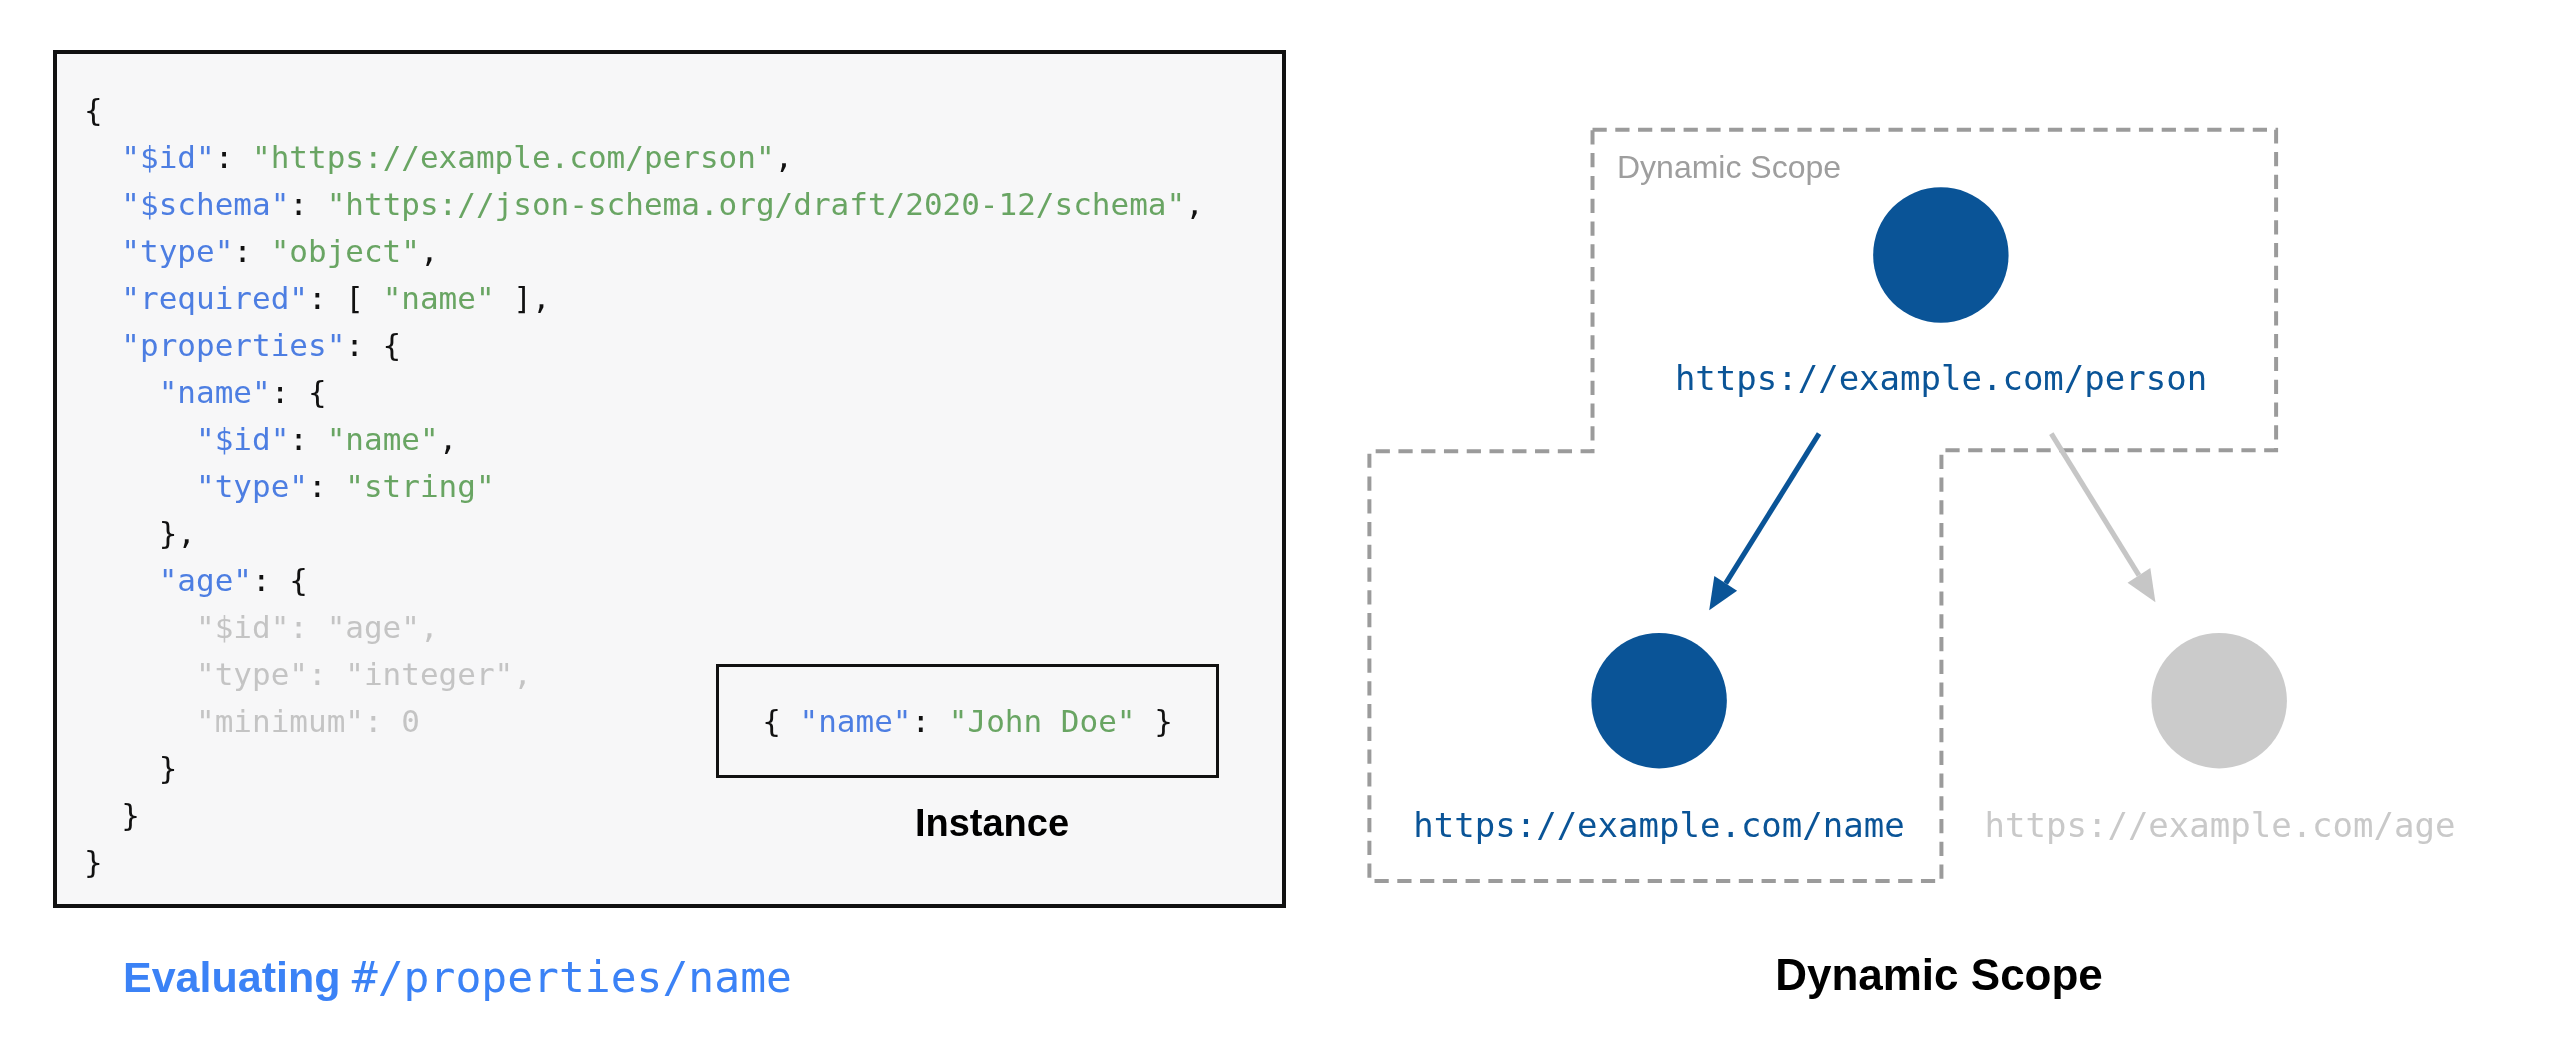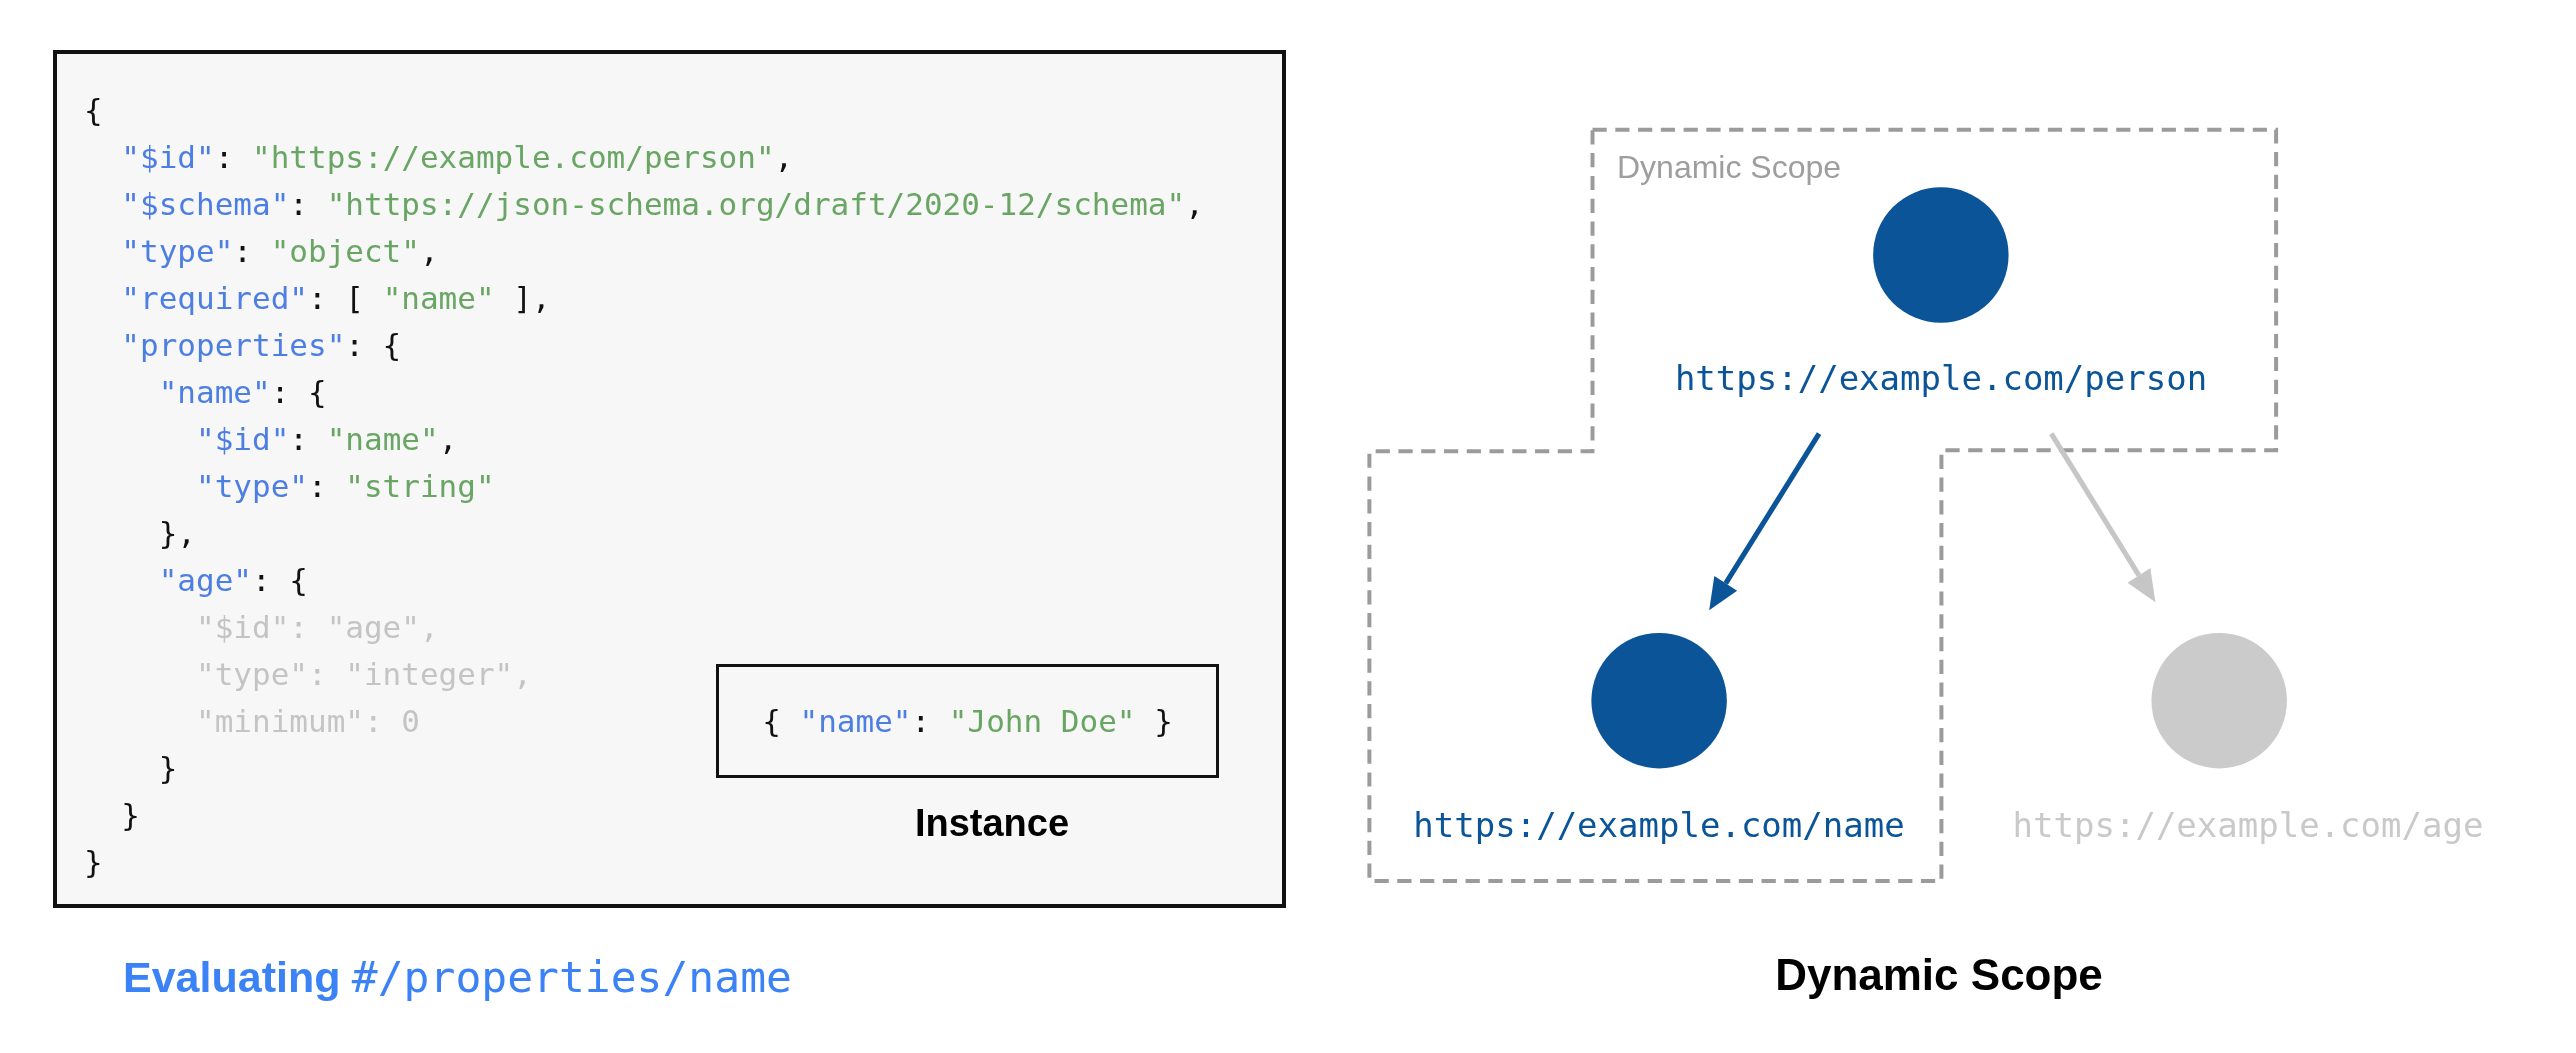--- a/index.html
+++ b/index.html
@@ -40,21 +40,21 @@
   .node-gray{fill:var(--node-gray);}
   .arrow-blue{stroke:var(--node-blue);stroke-width:9;}
   .head-blue{fill:var(--node-blue);stroke:none;}
   .arrow-gray{stroke:var(--arrow-gray);stroke-width:9;}
   .head-gray{fill:var(--arrow-gray);stroke:none;}
   .scope-label{position:absolute;left:1617px;top:149px;font-size:32px;color:var(--scope-label-gray);white-space:nowrap;}
   .url{position:absolute;transform:translateX(-50%);font-family:"DejaVu Sans Mono",monospace;
        font-size:34px;white-space:nowrap;}
   .url-person{left:1941px;top:358px;color:var(--node-blue);}
   .url-name{left:1659px;top:805px;color:var(--node-blue);}
-  .url-age{left:2220px;top:805px;color:var(--label-gray);margin-left:28px;}
+  .url-age{left:2220px;top:805px;color:var(--label-gray);}
 </style>
 </head>
 <body>
 
 <div id="page">
 
   <div class="schema-panel"></div>
   <div class="schema-code"><div class="code-line"><span class="tok-p">{</span></div><div class="code-line"><span class="tok-p">  </span><span class="tok-k">"$id"</span><span class="tok-p">: </span><span class="tok-s">"https://example.com/person"</span><span class="tok-p">,</span></div><div class="code-line"><span class="tok-p">  </span><span class="tok-k">"$schema"</span><span class="tok-p">: </span><span class="tok-s">"https://json-schema.org/draft/2020-12/schema"</span><span class="tok-p">,</span></div><div class="code-line"><span class="tok-p">  </span><span class="tok-k">"type"</span><span class="tok-p">: </span><span class="tok-s">"object"</span><span class="tok-p">,</span></div><div class="code-line"><span class="tok-p">  </span><span class="tok-k">"required"</span><span class="tok-p">: [ </span><span class="tok-s">"name"</span><span class="tok-p"> ],</span></div><div class="code-line"><span class="tok-p">  </span><span class="tok-k">"properties"</span><span class="tok-p">: {</span></div><div class="code-line"><span class="tok-p">    </span><span class="tok-k">"name"</span><span class="tok-p">: {</span></div><div class="code-line"><span class="tok-p">      </span><span class="tok-k">"$id"</span><span class="tok-p">: </span><span class="tok-s">"name"</span><span class="tok-p">,</span></div><div class="code-line"><span class="tok-p">      </span><span class="tok-k">"type"</span><span class="tok-p">: </span><span class="tok-s">"string"</span></div><div class="code-line"><span class="tok-p">    },</span></div><div class="code-line"><span class="tok-p">    </span><span class="tok-k">"age"</span><span class="tok-p">: {</span></div><div class="code-line"><span class="tok-d">      "$id": "age",</span></div><div class="code-line"><span class="tok-d">      "type": "integer",</span></div><div class="code-line"><span class="tok-d">      "minimum": 0</span></div><div class="code-line"><span class="tok-p">    }</span></div><div class="code-line"><span class="tok-p">  }</span></div><div class="code-line"><span class="tok-p">}</span></div></div>
 
   <div class="instance-box">

